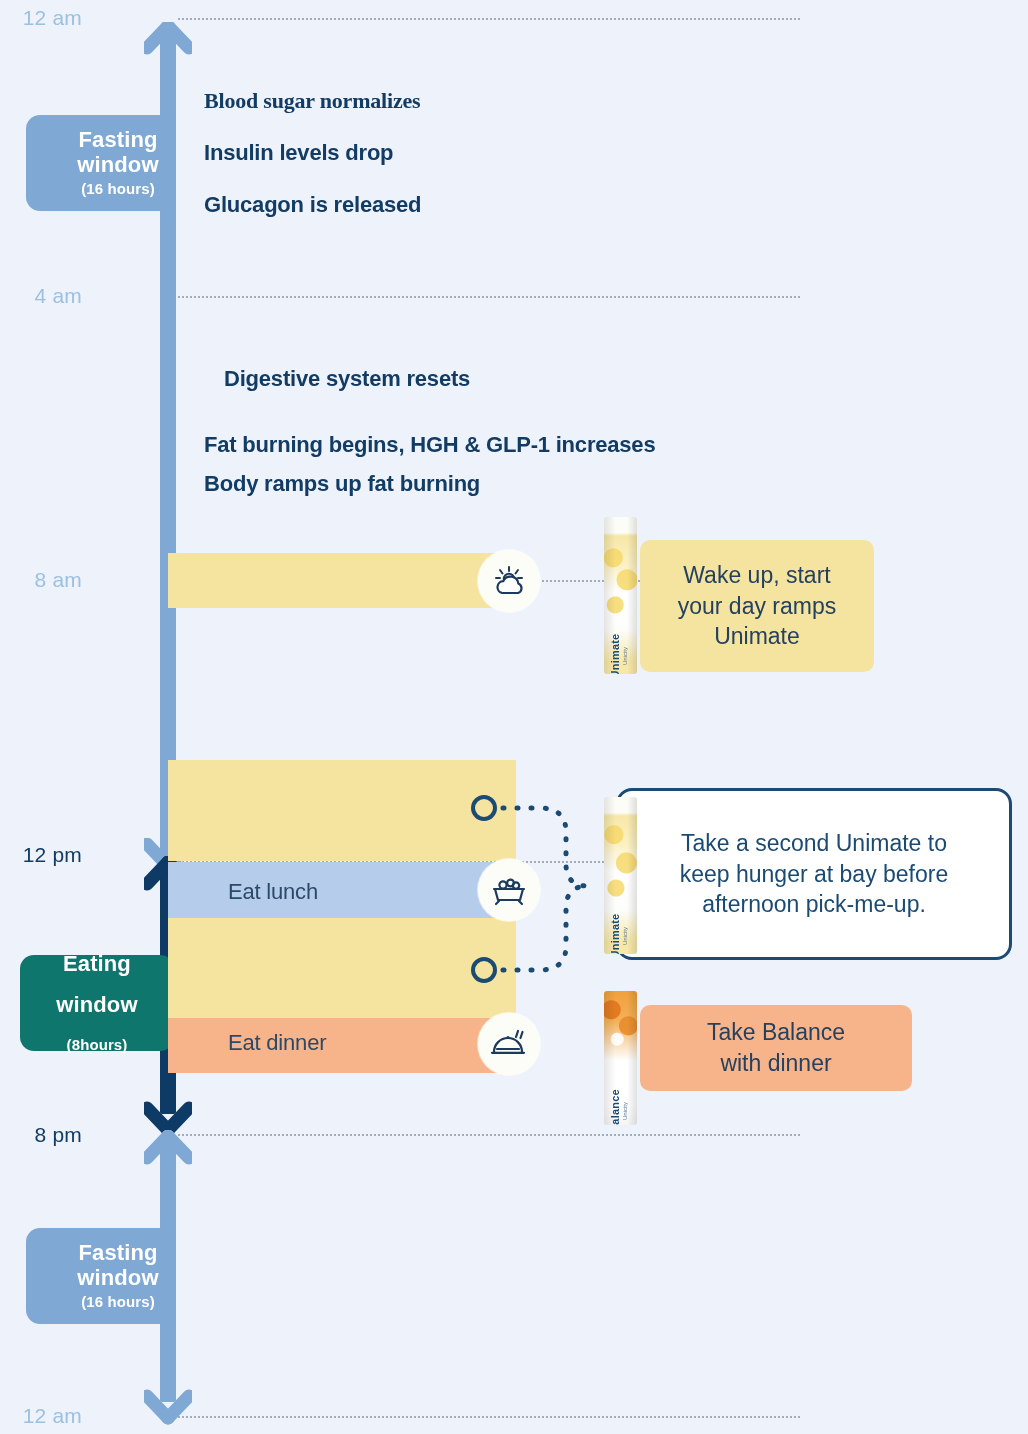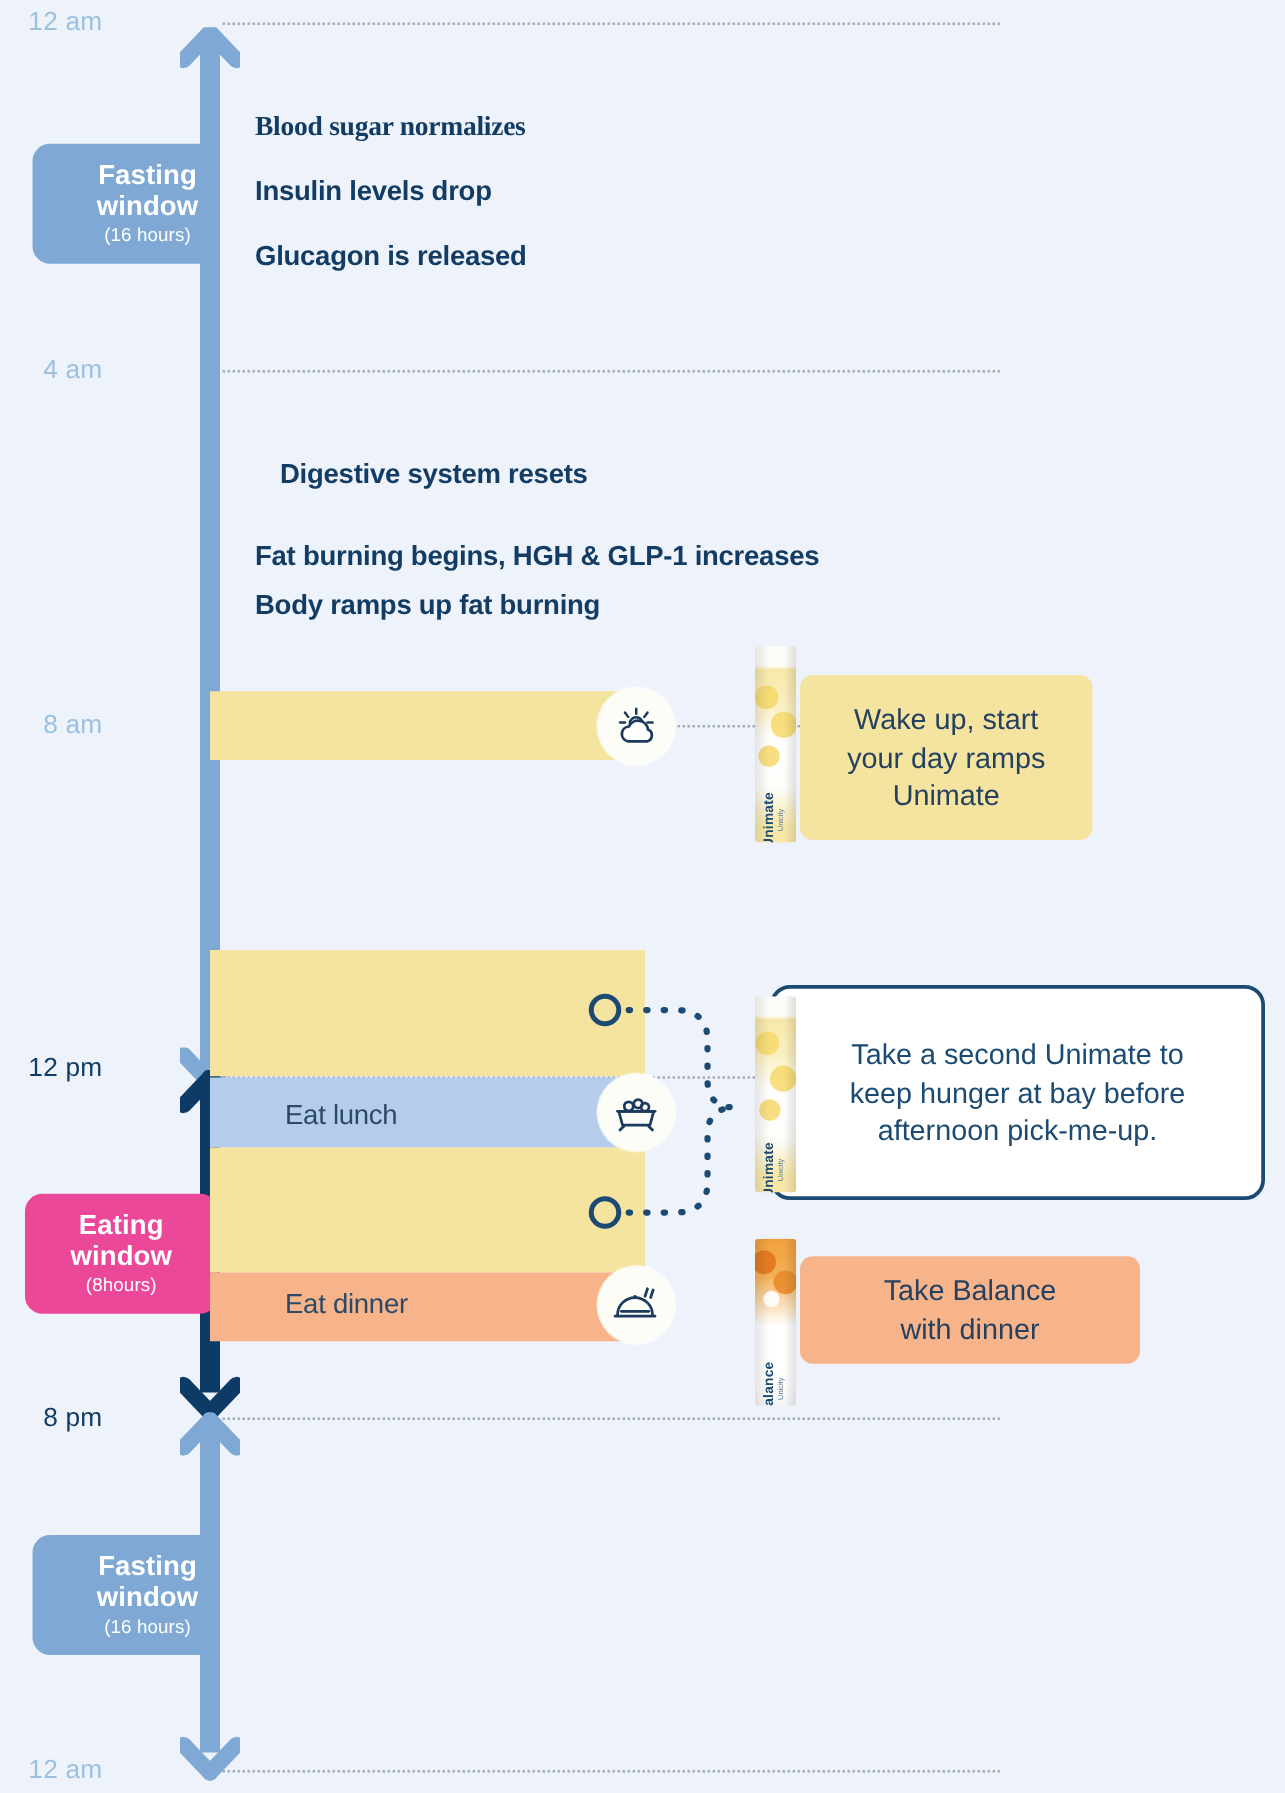--- a/index.html
+++ b/index.html
@@ -51,24 +51,24 @@
     align-items:center;
     justify-content:center;
     text-align:center;
     line-height:1.12;
     box-sizing:border-box;
   }
   .window-badge .wb-title{
     font-size:22px;font-weight:bold;letter-spacing:.1px;
   }
   .window-badge .wb-sub{
-    font-size:15px;font-weight:normal;margin-top:4px;letter-spacing:.1px;
+    font-size:15px;font-weight:bold;margin-top:4px;letter-spacing:.1px;
   }
   .badge-fast{background:#7fa9d4;padding-left:36px;}
-  .badge-eat{background:#ec4899;}
+  .badge-eat{background:#0f766e;gap:16px;}
 
   
   .phase-text{
     position:absolute;
     font-size:22px;
     font-weight:bold;
     color:#123c63;
     white-space:nowrap;
     letter-spacing:-.2px;
   }

